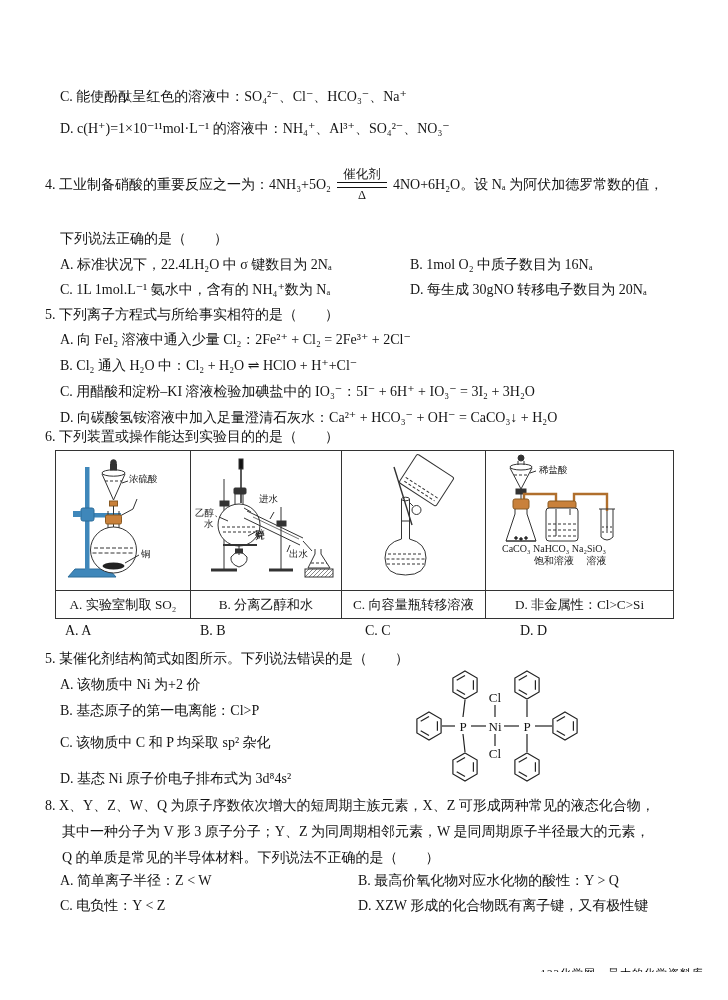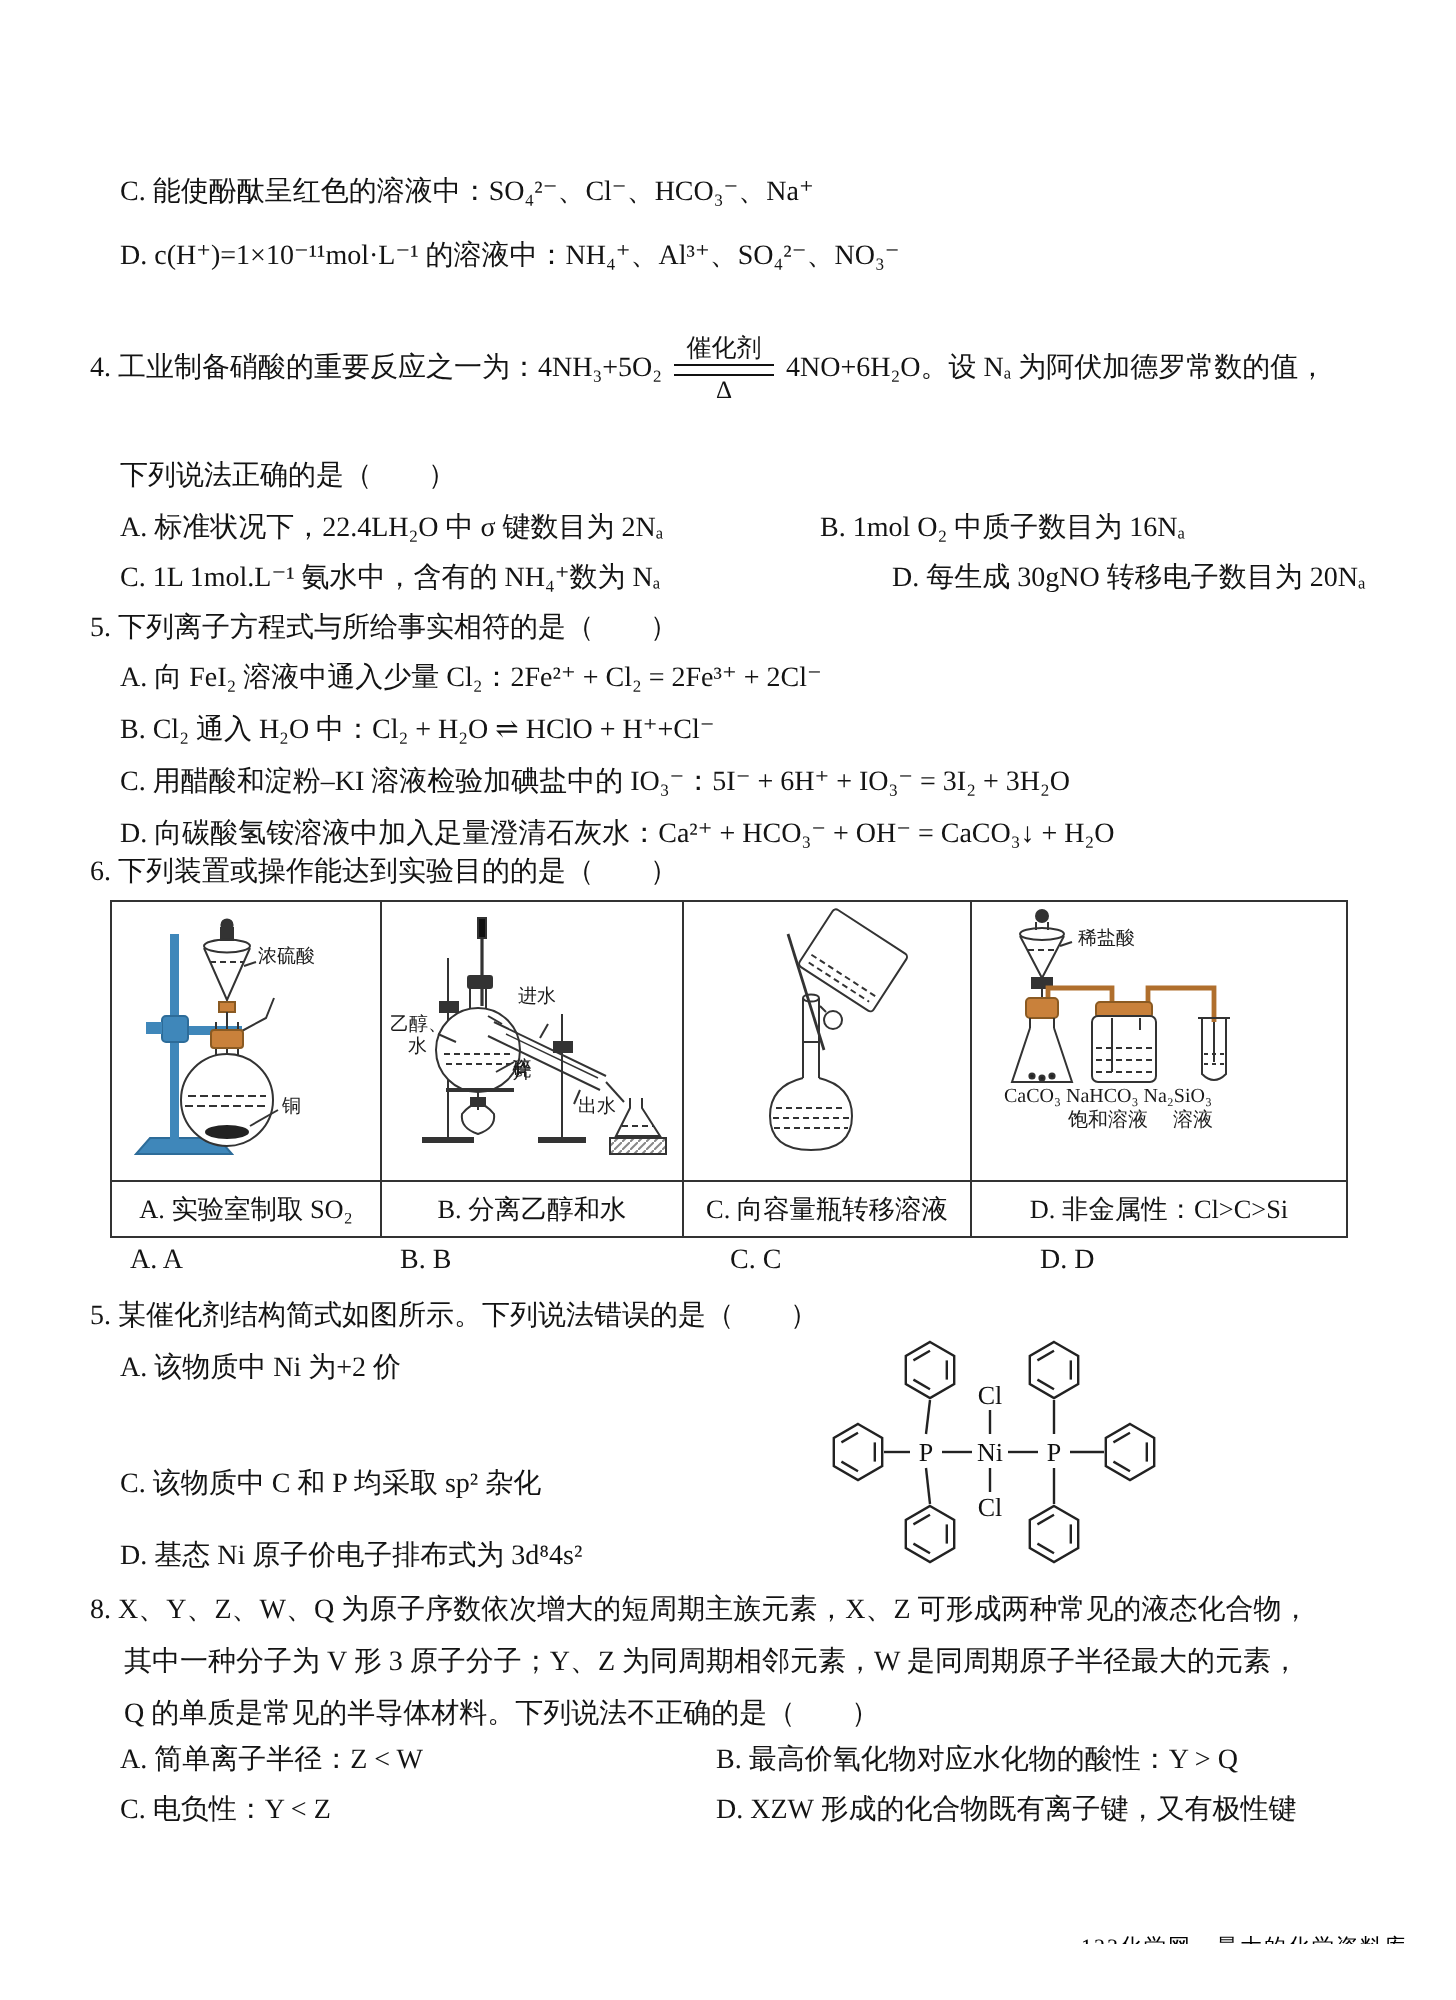--- a/index.html
+++ b/index.html
@@ -35,21 +35,21 @@
       <span>催化剂</span>
       <span class="cateq"></span>
       <span>Δ</span>
     </span>
     <span>4NO+6H₂O。设 Nₐ 为阿伏加德罗常数的值，</span>
   </div>
   <div class="abs" style="left:60px;top:230px;">下列说法正确的是（　　）</div>
   <div class="abs" style="left:60px;top:256px;">A. 标准状况下，22.4LH₂O 中 σ 键数目为 2Nₐ</div>
   <div class="abs" style="left:410px;top:256px;">B. 1mol O₂ 中质子数目为 16Nₐ</div>
   <div class="abs" style="left:60px;top:281px;">C. 1L 1mol.L⁻¹ 氨水中，含有的 NH₄⁺数为 Nₐ</div>
-  <div class="abs" style="left:410px;top:281px;margin-left:36px;">D. 每生成 30gNO 转移电子数目为 20Nₐ</div>
+  <div class="abs" style="left:410px;top:281px;">D. 每生成 30gNO 转移电子数目为 20Nₐ</div>
 
   <div class="abs" style="left:45px;top:306px;">5. 下列离子方程式与所给事实相符的是（　　）</div>
   <div class="abs" style="left:60px;top:331px;">A. 向 FeI₂ 溶液中通入少量 Cl₂：2Fe²⁺ + Cl₂ = 2Fe³⁺ + 2Cl⁻</div>
   <div class="abs" style="left:60px;top:357px;">B. Cl₂ 通入 H₂O 中：Cl₂ + H₂O ⇌ HClO + H⁺+Cl⁻</div>
   <div class="abs" style="left:60px;top:383px;">C. 用醋酸和淀粉–KI 溶液检验加碘盐中的 IO₃⁻：5I⁻ + 6H⁺ + IO₃⁻ = 3I₂ + 3H₂O</div>
   <div class="abs" style="left:60px;top:409px;">D. 向碳酸氢铵溶液中加入足量澄清石灰水：Ca²⁺ + HCO₃⁻ + OH⁻ = CaCO₃↓ + H₂O</div>
 
   <div class="abs" style="left:45px;top:428px;">6. 下列装置或操作能达到实验目的的是（　　）</div>
 
   <div class="tbl">
@@ -204,20 +204,21 @@
 
   <div class="abs" style="left:55px;top:622px;width:617px;">
     <span style="position:absolute;left:10px;">A. A</span>
     <span style="position:absolute;left:145px;">B. B</span>
     <span style="position:absolute;left:310px;">C. C</span>
     <span style="position:absolute;left:465px;">D. D</span>
   </div>
 
   <div class="abs" style="left:45px;top:650px;">5. 某催化剂结构简式如图所示。下列说法错误的是（　　）</div>
   <div class="abs" style="left:60px;top:676px;">A. 该物质中 Ni 为+2 价</div>
+  <div class="abs" style="left:60px;top:702px;">B. 基态原子的第一电离能：Cl&gt;P</div>
   <div class="abs" style="left:60px;top:734px;">C. 该物质中 C 和 P 均采取 sp² 杂化</div>
   <div class="abs" style="left:60px;top:770px;">D. 基态 Ni 原子价电子排布式为 3d⁸4s²</div>
 
   <div class="abs" style="left:413px;top:658px;">
     <svg width="170" height="137" viewBox="0 0 170 137">
       <defs>
         <g id="bz" stroke="#222" stroke-width="1.2" fill="none">
           <polygon points="0,-14 12.1,-7 12.1,7 0,14 -12.1,7 -12.1,-7"></polygon>
           <line x1="8.4" y1="-4.8" x2="8.4" y2="4.8"></line>
           <line x1="0" y1="-9.6" x2="-8.3" y2="-4.8"></line>

